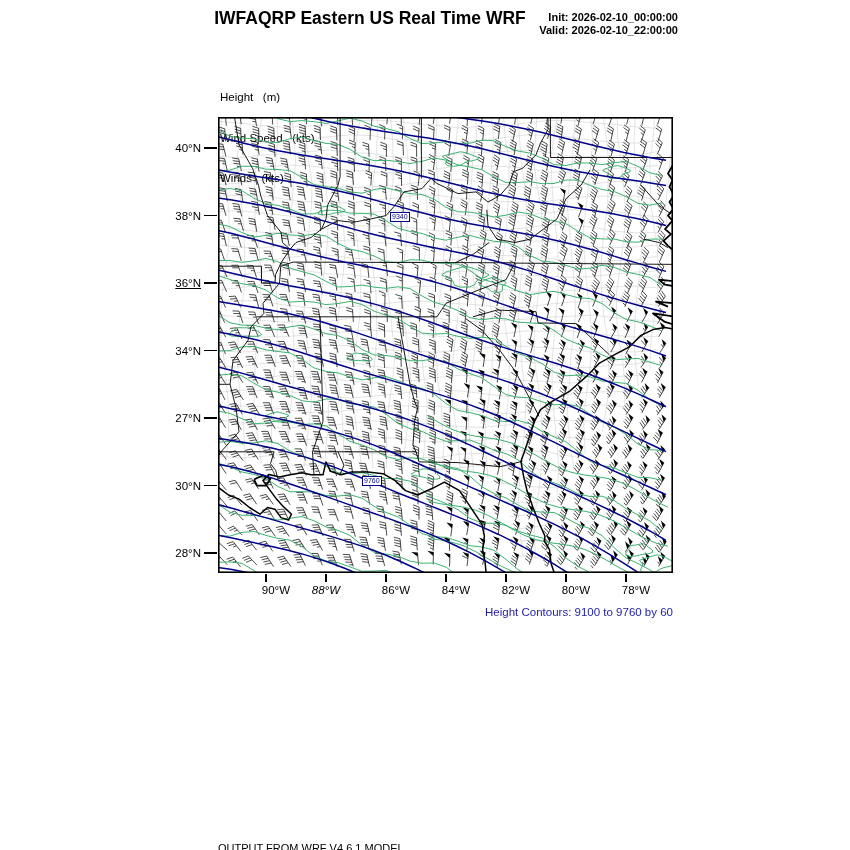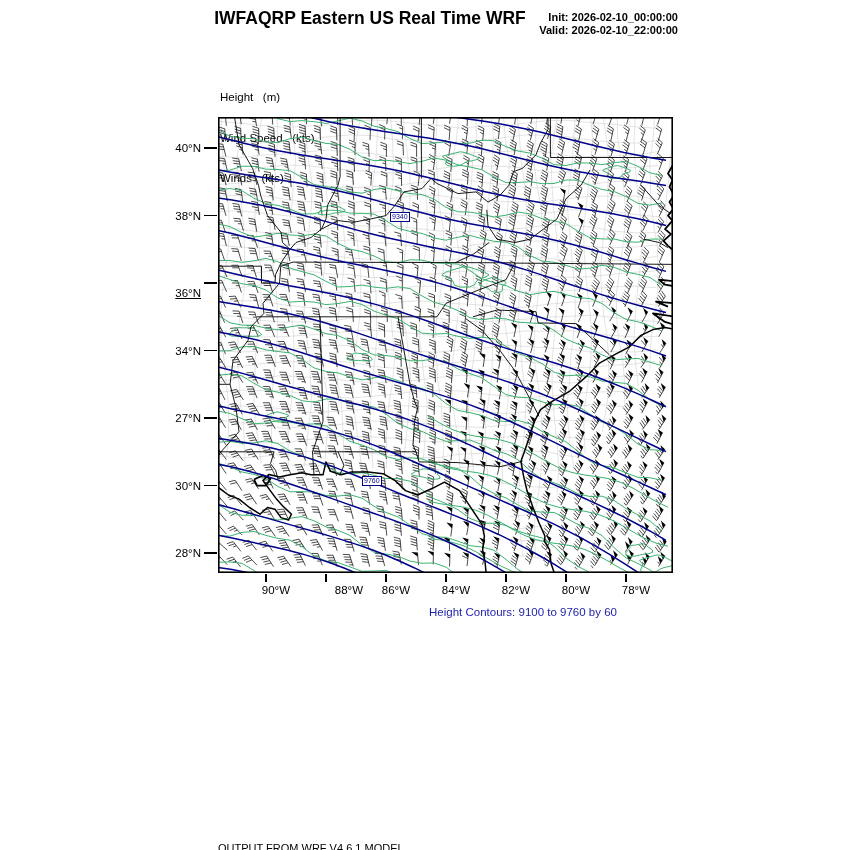--- a/index.html
+++ b/index.html
@@ -12,21 +12,21 @@
   .init-line{font-weight:bold;}
   .valid-line{font-weight:bold;}
   .legend{position:absolute;left:220px;top:64px;font-size:11.5px;line-height:13.5px;white-space:pre;}
   .mapwrap{position:absolute;left:218px;top:117px;width:455px;height:456px;}
   svg{display:block;}
   .latlab{position:absolute;left:149px;width:52px;height:12px;line-height:12px;
           text-align:right;font-size:11.5px;}
   .lonlab{position:absolute;width:48px;height:12px;line-height:12px;top:584px;
           text-align:right;font-size:11.5px;}
   .tick{position:absolute;background:#000;}
-  .cap{position:absolute;width:300px;left:373px;text-align:center;font-size:11.5px;}
+  .cap{position:absolute;width:300px;left:373px;text-align:right;font-size:11.5px;}
   .cap-height{top:606px;}
   .cap-wind{top:628px;}
   .footer{position:absolute;left:218px;top:816px;font-size:11px;line-height:13px;white-space:pre;}
   .clabel{position:absolute;font-size:7px;line-height:8px;padding:0 1px;background:#fff;}
 </style>
 </head>
 <body>
 
 <div class="page">
 
@@ -201,33 +201,33 @@
         <rect x="0.8" y="0.8" width="453.4" height="454.4" fill="none" stroke="#000" stroke-width="1.6"></rect>
       </svg>
   </div>
 
   <div id="axes">
       <div class="tick" style="left: 204px; width: 13px; height: 1.3px; top: 147.45px;"></div>
       <div class="latlab" style="top: 142.05px;">40°N</div>
       <div class="tick" style="left: 204px; width: 13px; height: 1.3px; top: 214.95px;"></div>
       <div class="latlab" style="top: 209.55px;">38°N</div>
       <div class="tick" style="left: 204px; width: 13px; height: 1.3px; top: 282.45px;"></div>
-      <div class="latlab" style="top: 287px; text-decoration: underline;">36°N</div>
+      <div class="latlab" style="top: 277px; text-decoration: underline;">36°N</div>
       <div class="tick" style="left: 204px; width: 13px; height: 1.3px; top: 349.95px;"></div>
       <div class="latlab" style="top: 344.55px;">34°N</div>
       <div class="tick" style="left: 204px; width: 13px; height: 1.3px; top: 417.45px;"></div>
       <div class="latlab" style="top: 412.05px;">27°N</div>
       <div class="tick" style="left: 204px; width: 13px; height: 1.3px; top: 484.95px;"></div>
       <div class="latlab" style="top: 479.55px;">30°N</div>
       <div class="tick" style="left: 204px; width: 13px; height: 1.3px; top: 552.45px;"></div>
       <div class="latlab" style="top: 547.05px;">28°N</div>
       <div class="tick" style="top: 573.5px; height: 8px; width: 1.3px; left: 265.4px;"></div>
       <div class="lonlab" style="left: 242px;">90°W</div>
       <div class="tick" style="top: 573.5px; height: 8px; width: 1.3px; left: 325.4px;"></div>
-      <div class="lonlab" style="left: 315px;">88°W</div>
+      <div class="lonlab" style="left: 292px; font-style: italic;">88°W</div>
       <div class="tick" style="top: 573.5px; height: 8px; width: 1.3px; left: 385.4px;"></div>
       <div class="lonlab" style="left: 362px;">86°W</div>
       <div class="tick" style="top: 573.5px; height: 8px; width: 1.3px; left: 445.4px;"></div>
       <div class="lonlab" style="left: 422px;">84°W</div>
       <div class="tick" style="top: 573.5px; height: 8px; width: 1.3px; left: 505.4px;"></div>
       <div class="lonlab" style="left: 482px;">82°W</div>
       <div class="tick" style="top: 573.5px; height: 8px; width: 1.3px; left: 565.4px;"></div>
       <div class="lonlab" style="left: 542px;">80°W</div>
       <div class="tick" style="top: 573.5px; height: 8px; width: 1.3px; left: 625.4px;"></div>
       <div class="lonlab" style="left: 602px;">78°W</div>

